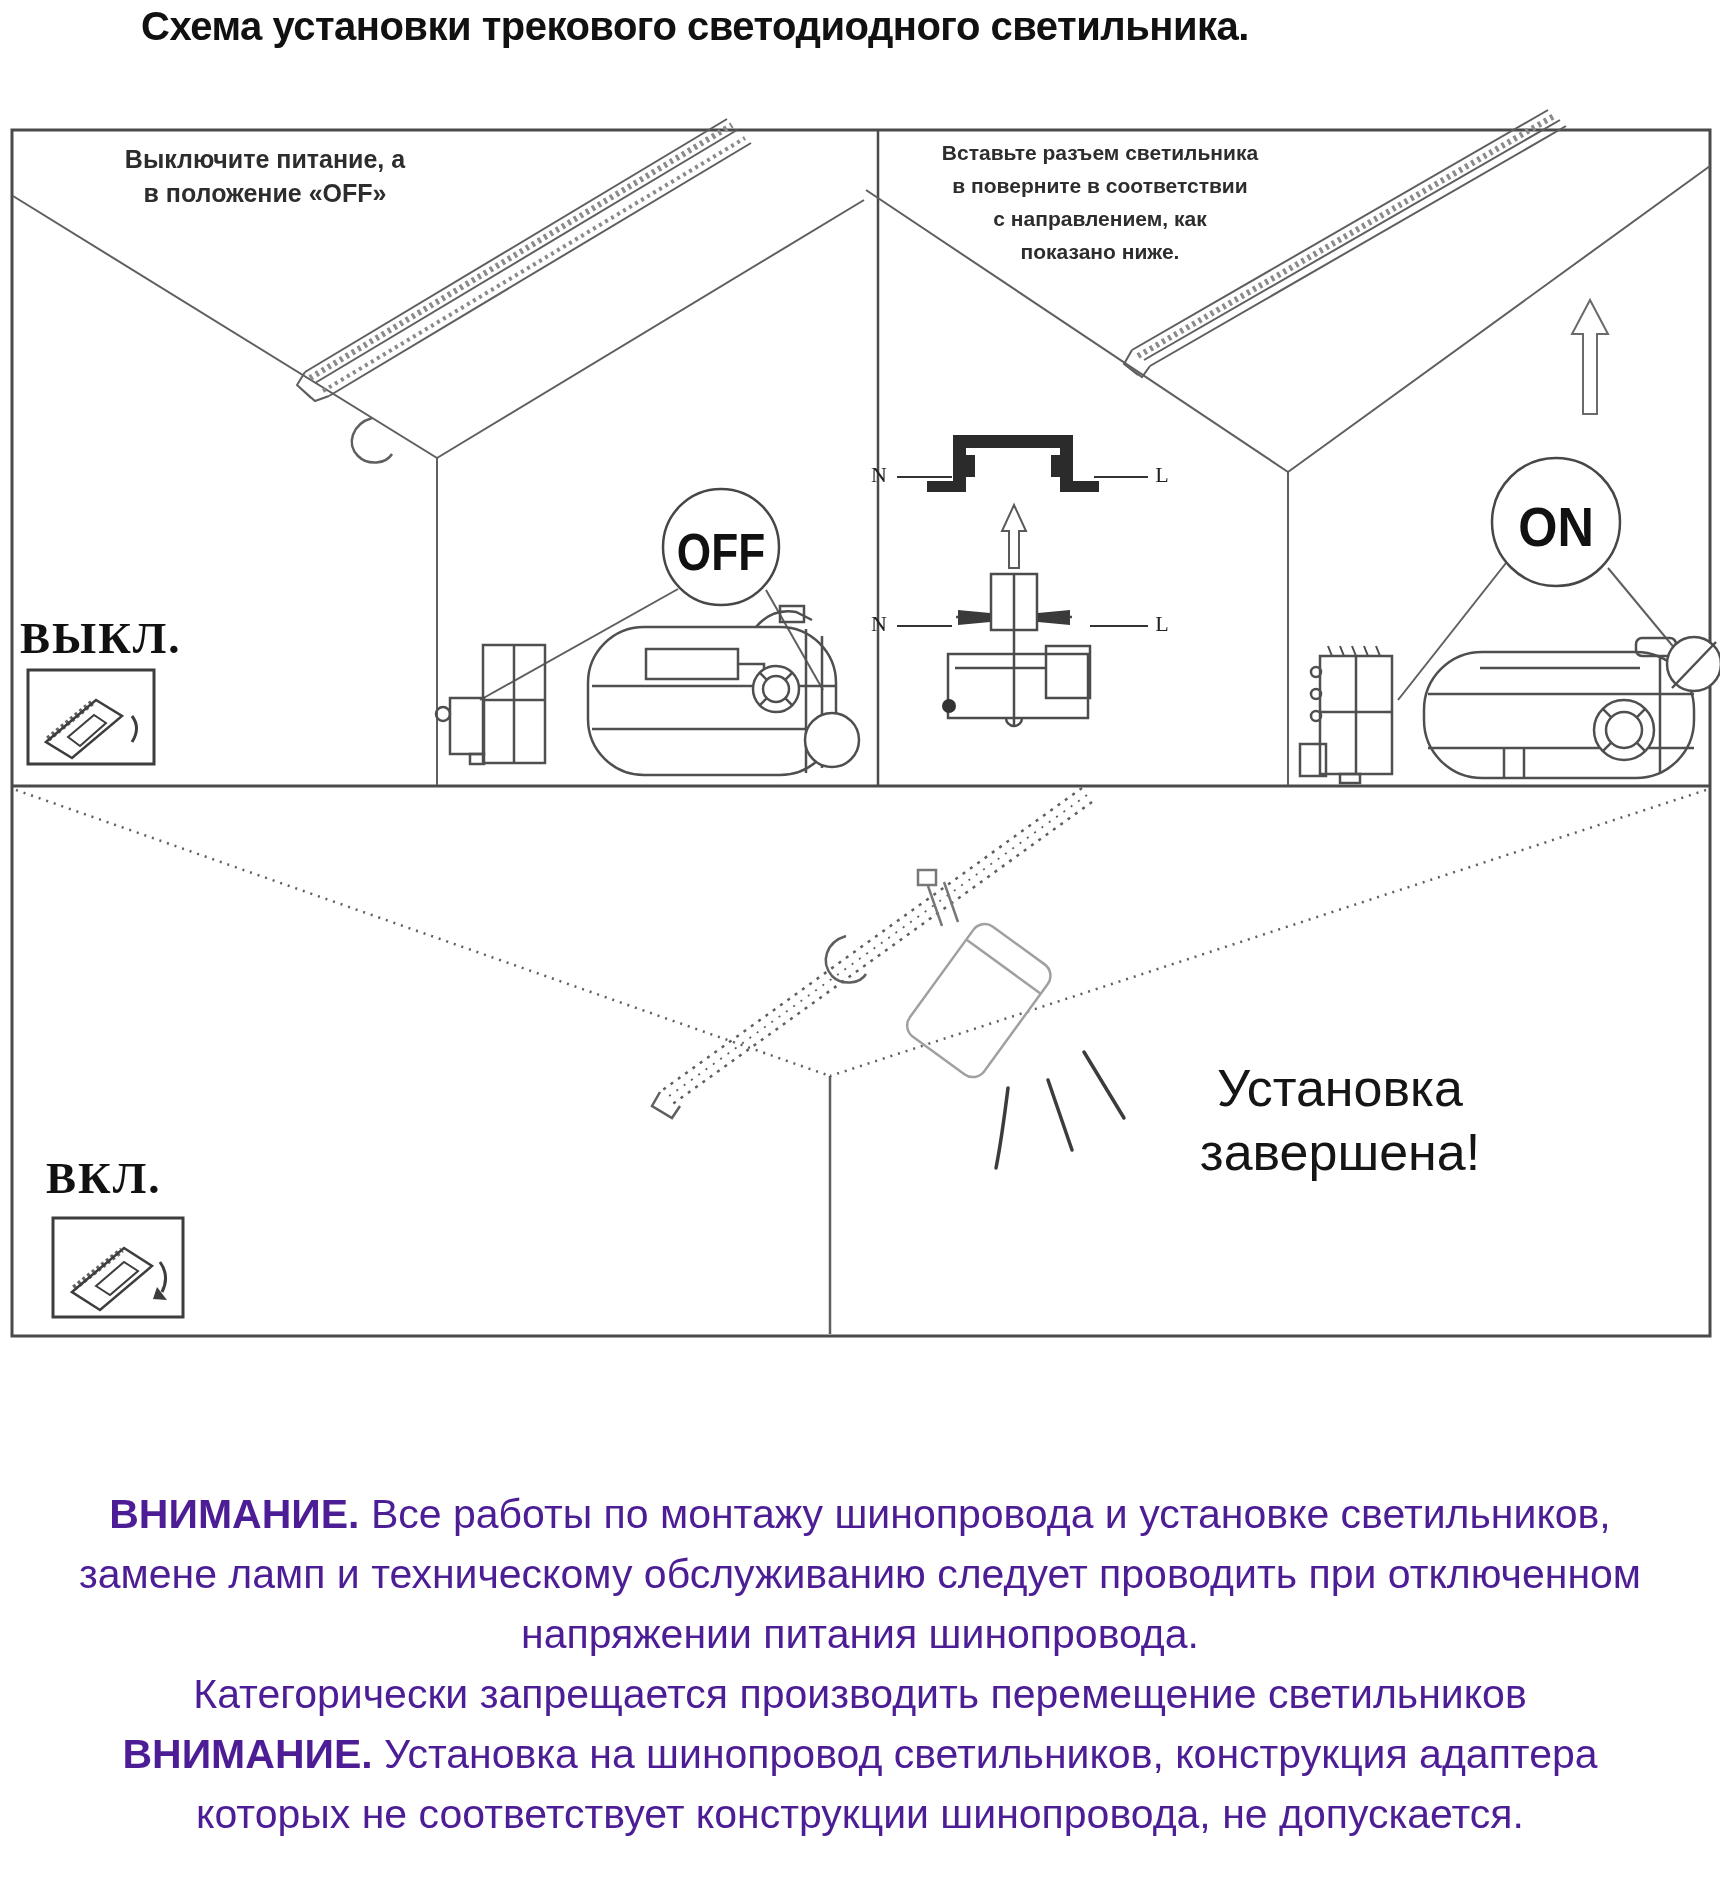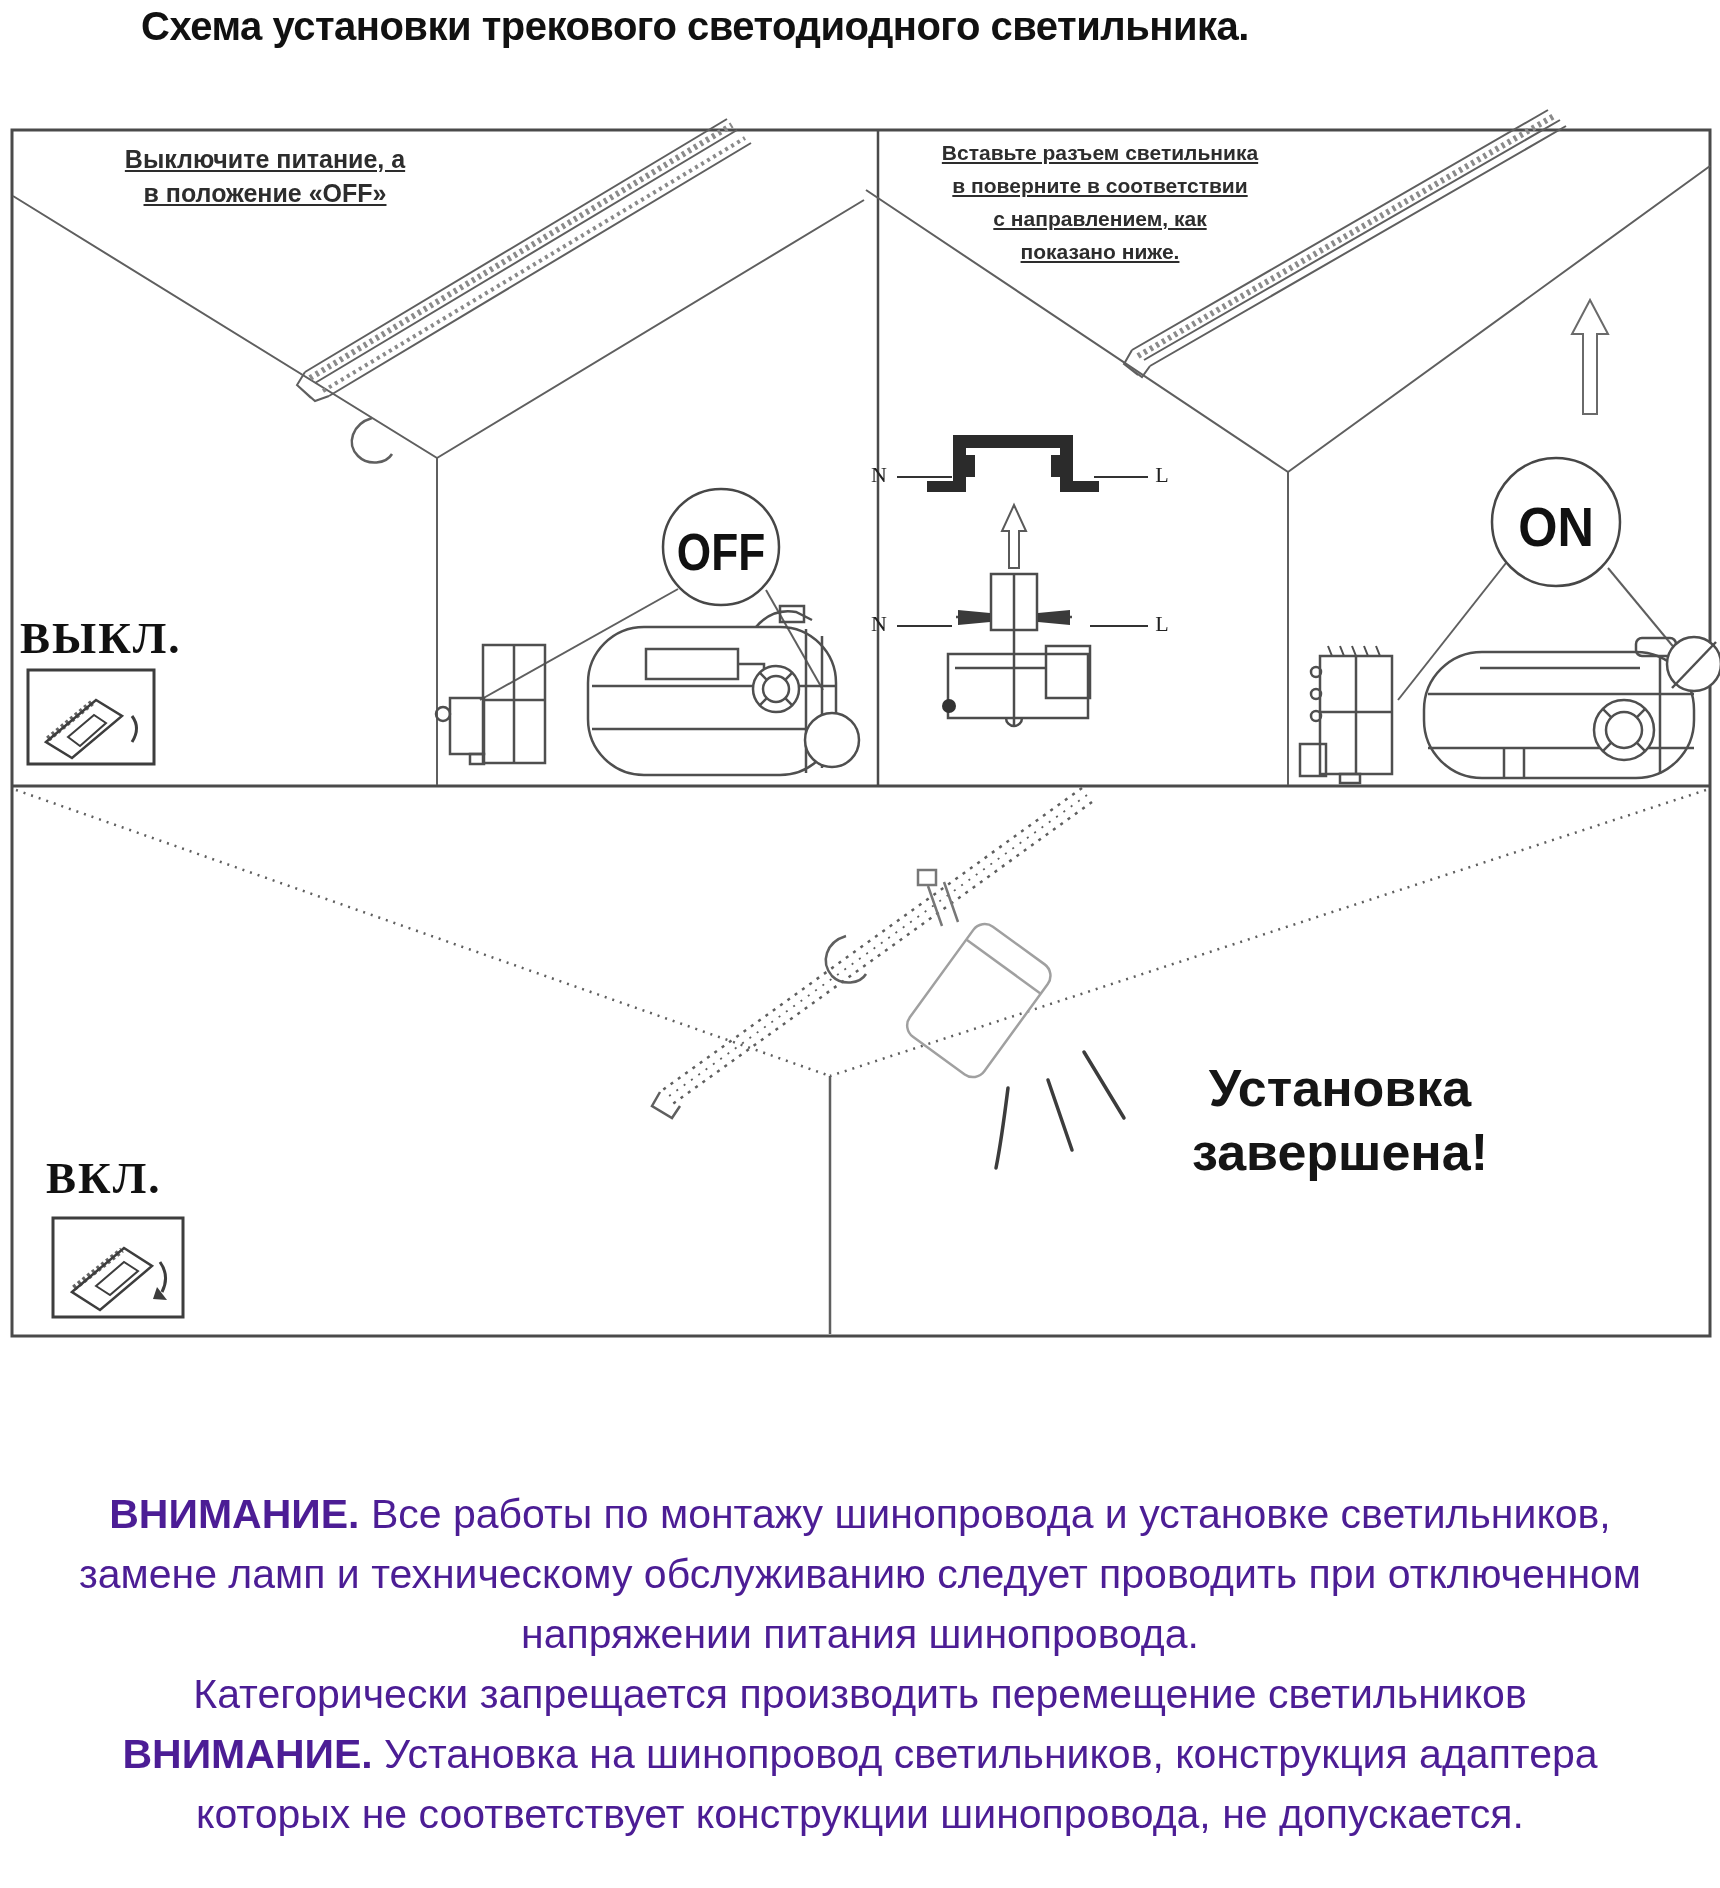--- a/index.html
+++ b/index.html
@@ -3,32 +3,32 @@
 <meta charset="utf-8">
 <style>
   html,body{margin:0;padding:0;background:#fff;}
   .page{position:relative;width:1720px;height:1888px;background:#ffffff;overflow:hidden;
         font-family:"Liberation Sans",sans-serif;color:#1a1a1a;border-radius:26px;}
   .art{position:absolute;left:0;top:0;}
   .abs{position:absolute;}
   .title{left:0;top:4px;width:1390px;text-align:center;font-size:40px;font-weight:bold;
          letter-spacing:-0.5px;color:#111;}
   .instr{font-weight:bold;color:#2d2d2d;text-align:center;}
-  .instr div{white-space:nowrap;text-decoration:underline;}
+  .instr div{white-space:nowrap;}
   .p1-instr{left:58px;top:142px;width:414px;font-size:25px;line-height:34px;}
   .p2-instr{left:876px;top:136px;width:448px;font-size:21px;line-height:33px;}
   .state{font-weight:bold;color:#111;text-align:center;}
   .off{left:663px;top:522px;width:116px;font-size:52px;transform:scaleX(.85);}
   .on{left:1498px;top:494px;width:116px;font-size:56px;transform:scaleX(.9);}
   .switchlabel{font-family:"Liberation Serif",serif;font-weight:bold;font-size:45px;
                letter-spacing:2px;color:#111;white-space:nowrap;}
   .vykl{left:20px;top:612px;}
   .vkl{left:46px;top:1152px;}
   .wire{font-family:"Liberation Serif",serif;font-size:22px;color:#222;width:26px;text-align:center;}
-  .done{left:1100px;top:1056px;width:480px;text-align:center;font-weight:bold;
+  .done{left:1100px;top:1056px;width:480px;text-align:center;font-weight:normal;
         font-size:52px;line-height:64px;color:#151515;}
   .warnings{left:0;top:1484px;width:1720px;}
   .warnings .wline{text-align:center;font-size:41px;line-height:60px;color:#4c1d95;white-space:nowrap;}
   .warnings .b{font-weight:bold;}
 </style>
 </head>
 <body>
 
 <div class="page">
 

